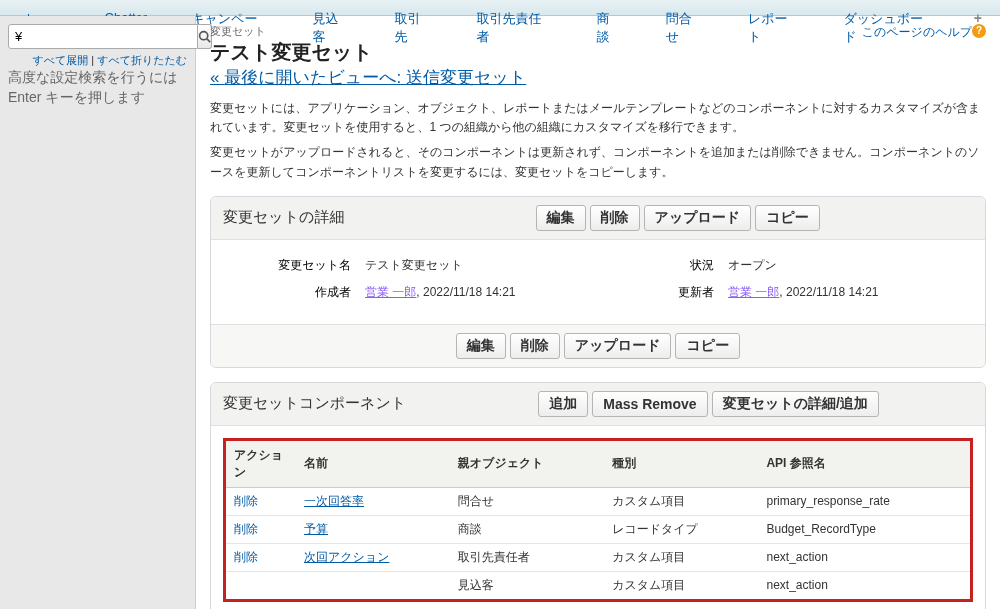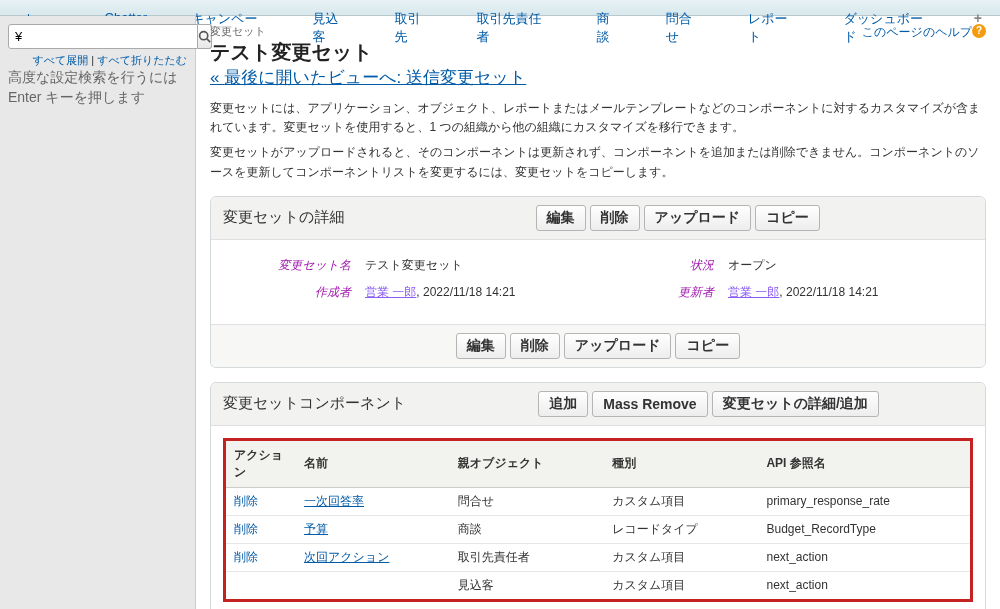--- a/index.html
+++ b/index.html
@@ -26,21 +26,21 @@
 .help-icon { display: inline-block; width: 14px; height: 14px; border-radius: 50%; background: #f39c12; color: #fff; font-size: 10px; font-weight: bold; text-align: center; line-height: 14px; }
 .intro { margin: 10px 0 14px; line-height: 1.6; color: #333; }
 .panel { border: 1px solid #d4dadc; border-radius: 6px; margin-bottom: 14px; background: #fff; }
 .panel-header { display: flex; align-items: center; padding: 8px 12px; border-bottom: 1px solid #e0e0e0; background: #f2f2f0; border-radius: 6px 6px 0 0; gap: 38px; }
 .panel-title { font-size: 15px; color: #333; font-weight: normal; }
 .btn-row { display: flex; gap: 4px; flex: 1; justify-content: center; }
 .btn { background: linear-gradient(#fff,#ededed); border: 1px solid #b5b5b5; border-radius: 3px; padding: 3px 10px; font-size: 14px; cursor: pointer; font-weight: bold; color: #333; }
 .detail-body { padding: 12px 24px 18px; }
 .detail-row { display: flex; padding: 5px 0; }
 .detail-col { flex: 1; display: flex; align-items: center; }
-.detail-label { width: 130px; text-align: right; color: #a21caf; font-size: 12px; padding-right: 14px; font-style: italic; }
+.detail-label { width: 130px; text-align: right; color: #000000; font-size: 12px; padding-right: 14px; }
 .detail-value { color: #333; }
 .detail-value a { color: #8b5cf6; text-decoration: underline; }
 .panel-footer { text-align: center; padding: 8px; border-top: 1px solid #e0e0e0; background: #f7f7f5; border-radius: 0 0 6px 6px; }
 .components-wrap { padding: 12px; }
 .components-box { border: 3px solid #c62121; }
 .comp-table { width: 100%; border-collapse: collapse; }
 .comp-table th { text-align: left; background: #f2f3ef; border-bottom: 1px solid #ccc; padding: 6px 8px; font-weight: bold; font-size: 12px; color: #333; }
 .comp-table td { padding: 5px 8px; border-bottom: 1px solid #e6e6e6; font-size: 12px; }
 .comp-table tr:last-child td { border-bottom: none; }
 .action-link { color: #015ba7; text-decoration: none; }

